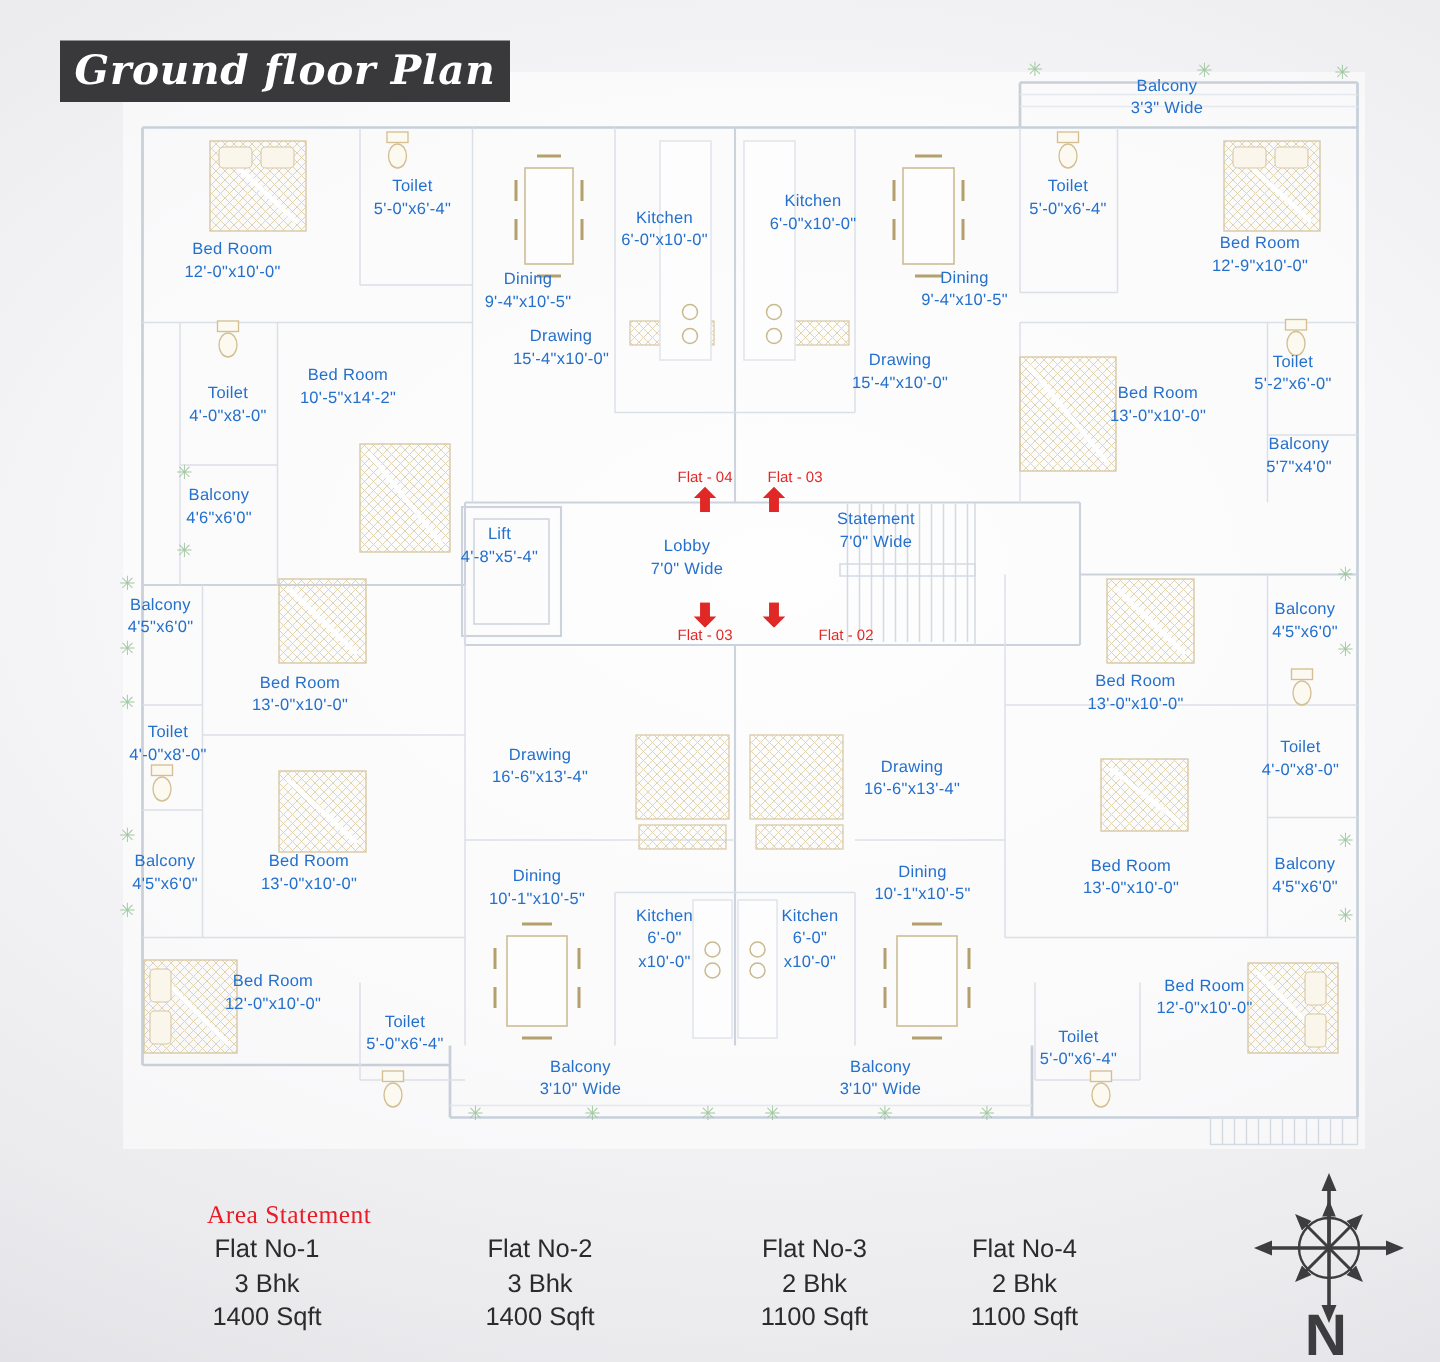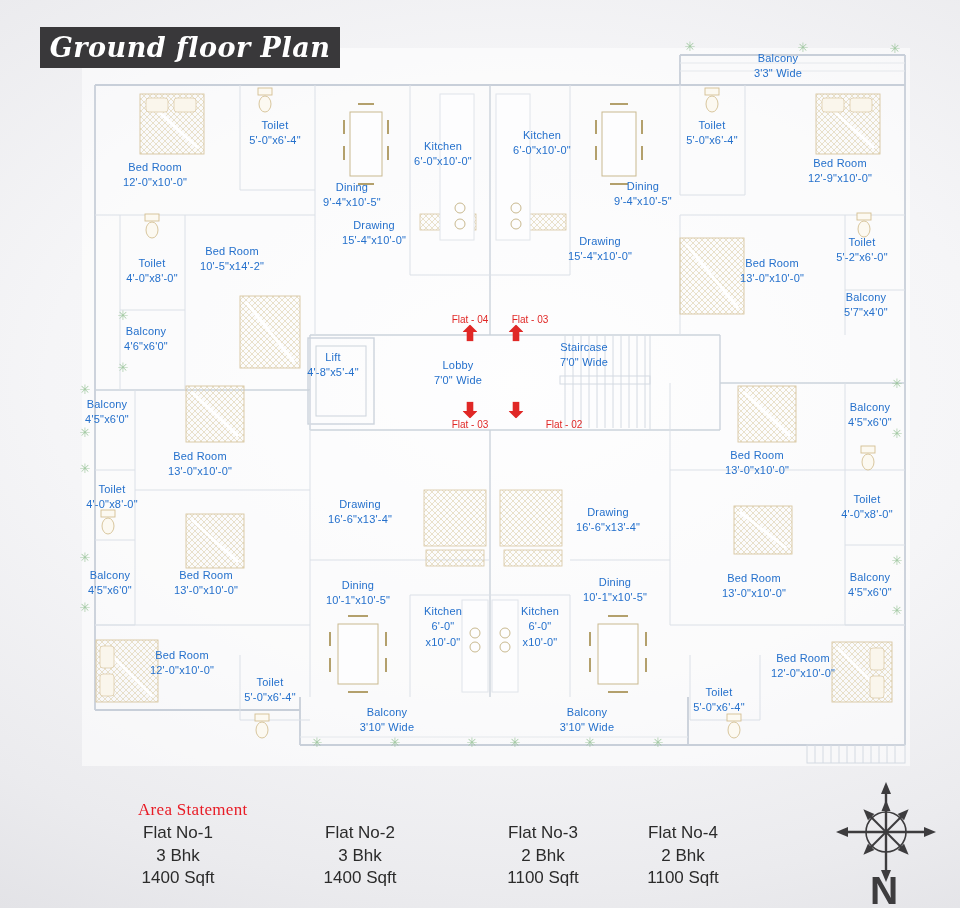--- a/index.html
+++ b/index.html
@@ -299,21 +299,21 @@
       </div>
       <div class="room-label" style="left: 333px; top: 365px;">
         <div>Lift</div>
         <div>4'-8"x5'-4"</div>
       </div>
       <div class="room-label" style="left: 458px; top: 373px;">
         <div>Lobby</div>
         <div>7'0" Wide</div>
       </div>
       <div class="room-label" style="left: 584px; top: 355px;">
-        <div>Staircase</div>
+        <div>Statement</div>
         <div>7'0" Wide</div>
       </div>
       <div class="room-label" style="left: 107px; top: 412px;">
         <div>Balcony</div>
         <div>4'5"x6'0"</div>
       </div>
       <div class="room-label" style="left: 200px; top: 464px;">
         <div>Bed Room</div>
         <div>13'-0"x10'-0"</div>
       </div>

